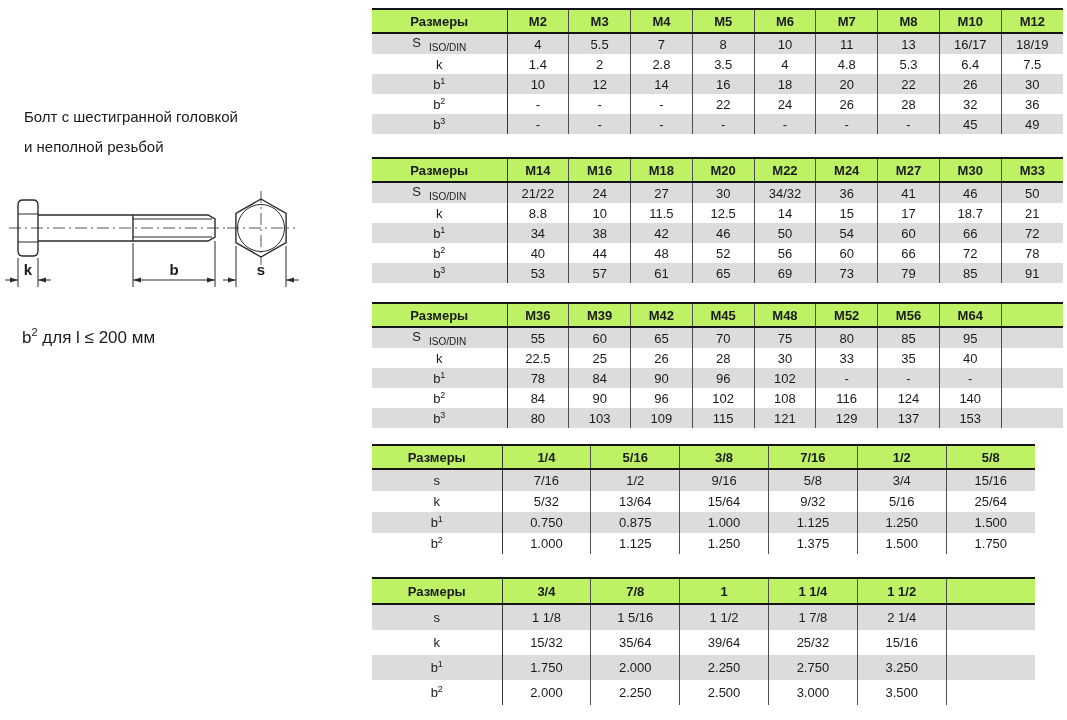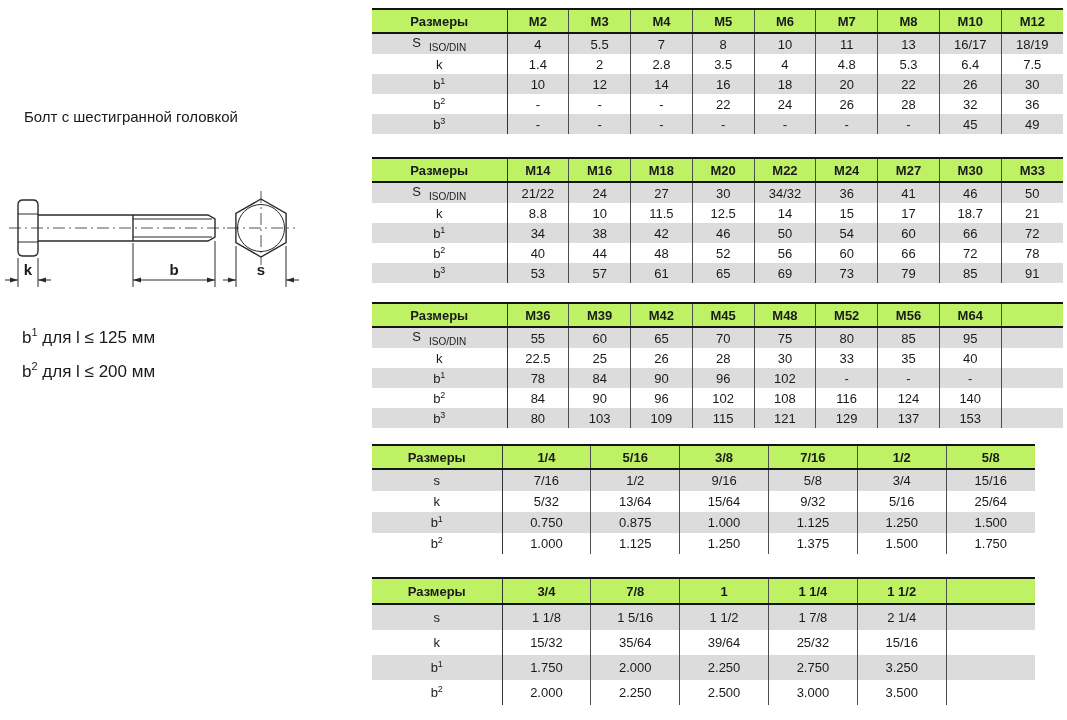--- a/index.html
+++ b/index.html
@@ -43,20 +43,21 @@
            fill:#1a1a1a;text-anchor:middle;}
 </style>
 </head>
 <body>
 
 <div class="title-block">
 </div>
 
 <div class="subtitle-block">
   <div>Болт с шестигранной головкой</div>
+  <div>и неполной резьбой</div>
 </div>
 
 <svg class="drawing" width="312" height="114" viewBox="0 0 312 114">
 
   <line class="cl" x1="6" y1="42" x2="224" y2="42"></line>
 
   <path class="obj" d="M15,19 Q15,14 20,14 L30,14 Q35,14 35,19 L35,65 Q35,70 30,70 L20,70 Q15,70 15,65 Z"></path>
   <line class="thin" x1="15" y1="28" x2="35" y2="28"></line>
   <line class="thin" x1="15" y1="56" x2="35" y2="56"></line>
 
@@ -88,21 +89,20 @@
   <line class="thin" x1="233" y1="60" x2="233" y2="101"></line>
   <line class="thin" x1="283" y1="60" x2="283" y2="101"></line>
   <line class="thin" x1="220" y1="94" x2="233" y2="94"></line>
   <line class="thin" x1="283" y1="94" x2="296" y2="94"></line>
   <polygon class="arr" points="233,94 225,91.4 225,96.6"></polygon>
   <polygon class="arr" points="283,94 291,91.4 291,96.6"></polygon>
   <text class="dimtext" x="258" y="89">s</text>
 </svg>
 
 <div class="footnotes" id="footnotes">
-    <div>b<sup>1</sup> для l ≤ 125 мм</div>
     <div>b<sup>2</sup> для l ≤ 200 мм</div>
   </div>
 
 <table class="tbl" id="t1">
     <colgroup>
       <col style="width: 135px;">
       <col>
       <col>
       <col>
       <col>

